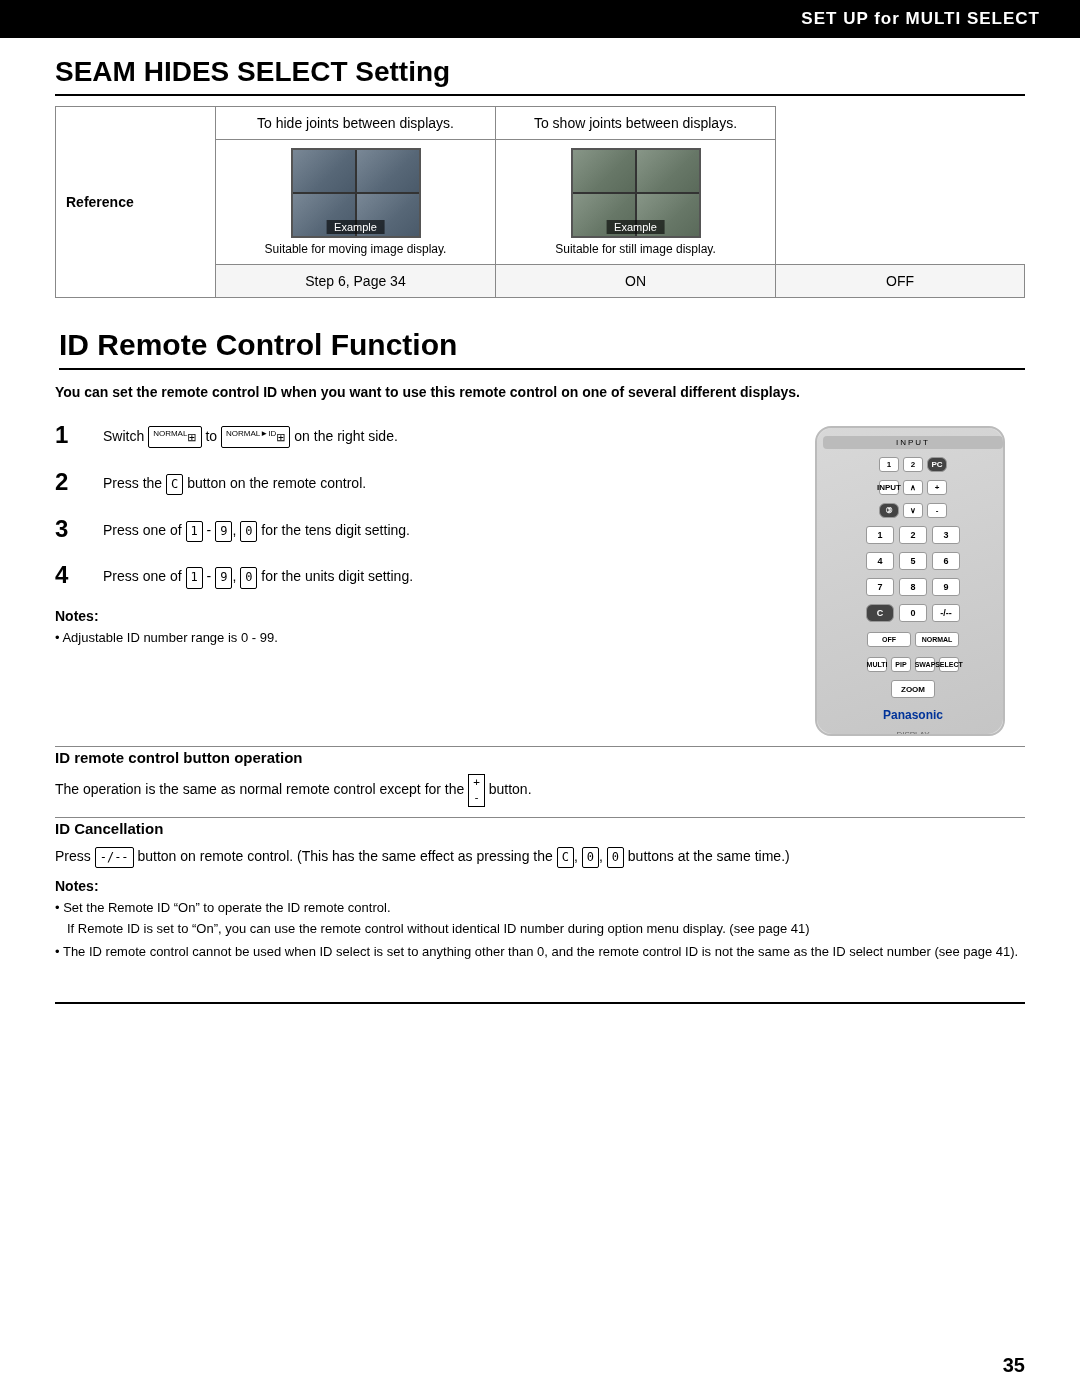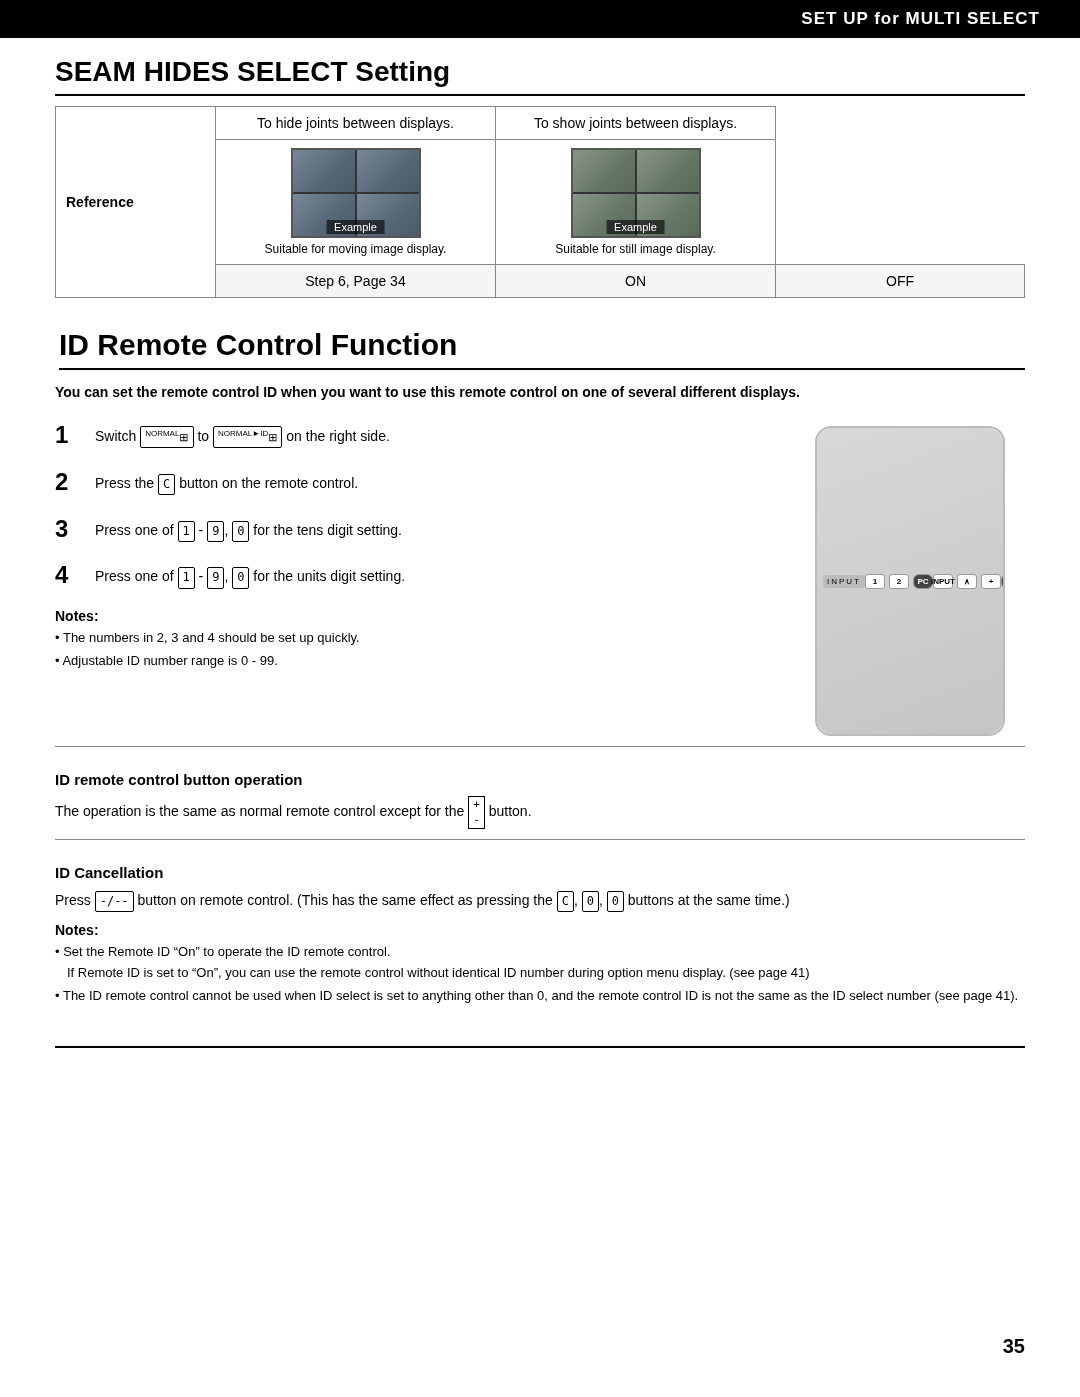--- a/index.html
+++ b/index.html
@@ -152,20 +152,21 @@
     .step-num {
       font-size: 24px;
       font-weight: bold;
       min-width: 28px;
       line-height: 1.2;
     }
     .step-text {
       font-size: 14px;
       line-height: 1.6;
       padding-top: 4px;
+      margin-left: 8px;
     }
     .step-text .kbd {
       display: inline-block;
       border: 1px solid #000;
       padding: 0 4px;
       font-size: 12px;
       border-radius: 2px;
       font-family: monospace;
     }
     .step-text .switch-icon {
@@ -190,24 +191,24 @@
       position: relative;
       overflow: hidden;
       font-size: 9px;
     }
     .remote-inner {
       width: 100%;
       height: 100%;
       background: linear-gradient(160deg, #d8d8d8, #c5c5c5);
       border-radius: 16px;
       display: flex;
-      flex-direction: row;
+      flex-direction: column;
       align-items: center;
       padding: 8px 0 8px 6px;
-      gap: 0;
+      gap: 8px;
     }
     .r-input-bar {
       width: 100%;
       background: #bbb;
       border-radius: 4px;
       padding: 2px 4px;
       font-size: 8px;
       text-align: center;
       letter-spacing: 2px;
     }
@@ -274,21 +275,21 @@
     }
     .notes-list li {
       padding-left: 12px;
       text-indent: -12px;
       margin-bottom: 2px;
     }
 
     
     .subsection {
       border-top: 1px solid #888;
-      padding-top: 24px;
+      padding-top: 2px;
       margin-top: 10px;
       margin-bottom: 10px;
     }
     .subsection-title {
       font-size: 15px;
       font-weight: bold;
       margin-bottom: 8px;
     }
     .subsection-body {
       font-size: 14px;
@@ -303,21 +304,21 @@
       font-size: 11px;
       padding: 0 4px;
       vertical-align: middle;
       line-height: 1.4;
       font-family: monospace;
     }
 
     
     .page-number {
       position: absolute;
-      bottom: 39px;
+      bottom: 20px;
       right: 55px;
       font-size: 20px;
       font-weight: bold;
     }
 
     .bottom-border {
       border-top: 2px solid #000;
       margin-top: 40px;
     }
 
@@ -429,21 +430,20 @@
       <div class="step-item">
         <span class="step-num">4</span>
         <div class="step-text">
           Press one of <span class="kbd">1</span> - <span class="kbd">9</span>, <span class="kbd">0</span> for the units digit setting.
         </div>
       </div>
 
       <div class="notes-section">
         <div class="notes-title">Notes:</div>
         <ul class="notes-list">
-          <li>The numbers in 2, 3 and 4 should be set up quickly.</li>
           <li>Adjustable ID number range is 0 - 99.</li>
         </ul>
       </div>
 
     </div>
 
     <div class="steps-right">
       <div class="remote-img">
         <div class="remote-inner">
           <div class="r-input-bar">INPUT</div>

